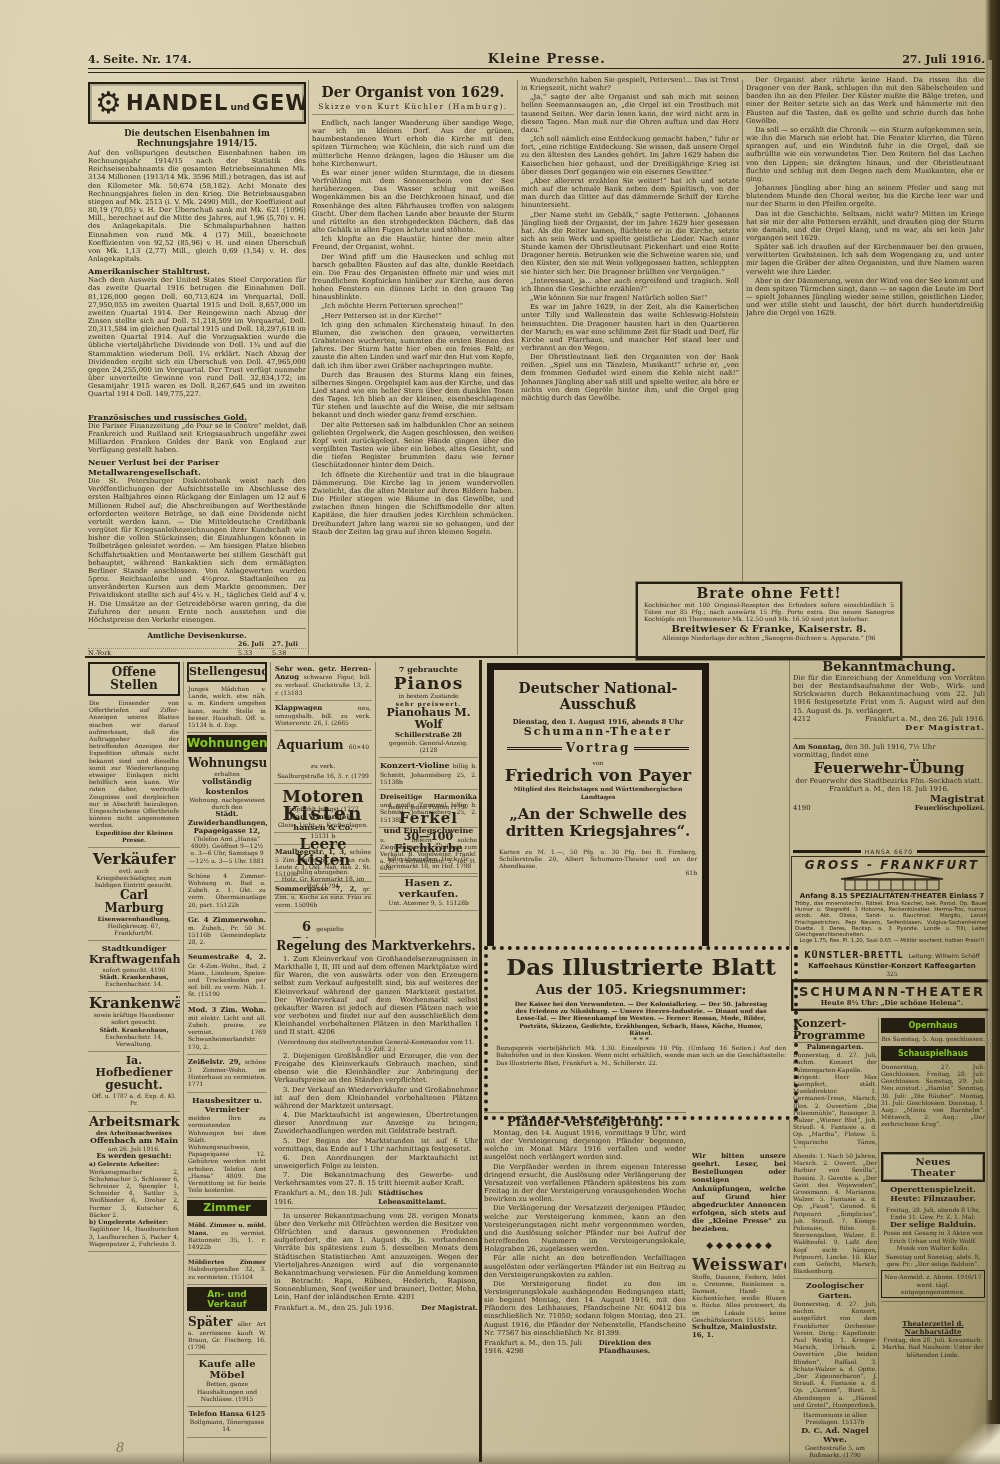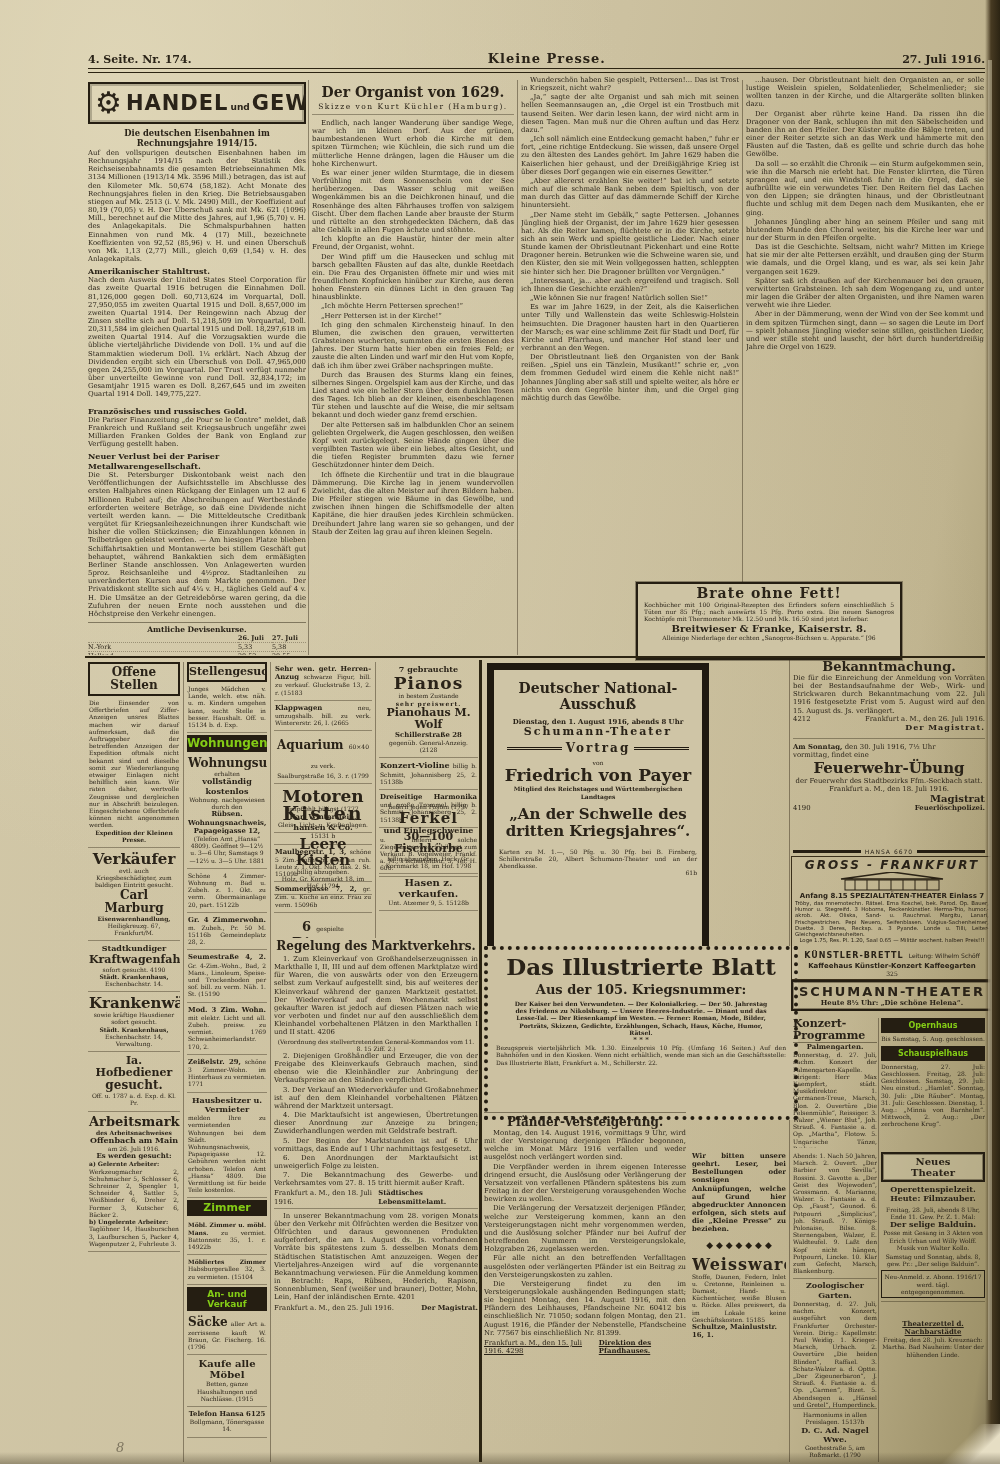--- a/index.html
+++ b/index.html
@@ -58,21 +58,21 @@
     <div style="border:2px solid #251e12;box-shadow:inset 0 0 0 2px rgba(37,30,18,.25);display:flex;align-items:center;padding:4px 5px;margin-bottom:4px;">
       <span class="sans" style="font-size:30px;line-height:30px;margin-right:4px;">⚙</span>
       <span class="b sans" style="font-size:21px;letter-spacing:1px;">HANDEL</span>
       <span class="b sans" style="font-size:9px;margin:8px 2px 0;">und</span>
       <span class="b sans" style="font-size:21px;letter-spacing:1px;">GEWERBE</span>
     </div>
     <div class="b c" style="font-size:8.4px;line-height:10px;margin-bottom:1px;">Die deutschen Eisenbahnen im Rechnungsjahre 1914/15.</div>
     <div class="t7 j">Auf den vollspurigen deutschen Eisenbahnen haben im Rechnungsjahr 1914/15 nach der Statistik des Reichseisenbahnamts die gesamten Betriebseinnahmen Mk. 3134 Millionen (1913/14 Mk. 3596 Mill.) betragen, das ist auf den Kilometer Mk. 50,674 (58,182). Acht Monate des Rechnungsjahres fielen in den Krieg. Die Betriebsausgaben stiegen auf Mk. 2513 (i. V. Mk. 2490) Mill., der Koeffizient auf 80,19 (70,05) v. H. Der Überschuß sank mit Mk. 621 (1096) Mill., berechnet auf die Mitte des Jahres, auf 1,96 (5,70) v. H. des Anlagekapitals. Die Schmalspurbahnen hatten Einnahmen von rund Mk. 4 (17) Mill., bezeichnete Koeffizienten von 92,52 (85,96) v. H. und einen Überschuß von Mk. 1,13 (2,77) Mill., gleich 0,69 (1,54) v. H. des Anlagekapitals.</div>
     <div class="b" style="font-size:8px;margin-top:3px;">Amerikanischer Stahltrust.</div>
     <div class="t7 j">Nach dem Ausweis der United States Steel Corporation für das zweite Quartal 1916 betrugen die Einnahmen Doll. 81,126,000 gegen Doll. 60,713,624 im Vorquartal, Doll. 27,950,055 im zweiten Quartal 1915 und Doll. 8,657,000 im zweiten Quartal 1914. Der Reingewinn nach Abzug der Zinsen stellte sich auf Doll. 51,218,509 im Vorquartal, Doll. 20,311,584 im gleichen Quartal 1915 und Doll. 18,297,618 im zweiten Quartal 1914. Auf die Vorzugsaktien wurde die übliche vierteljährliche Dividende von Doll. 1¾ und auf die Stammaktien wiederum Doll. 1¼ erklärt. Nach Abzug der Dividenden ergibt sich ein Überschuß von Doll. 47,965,000 gegen 24,255,000 im Vorquartal. Der Trust verfügt nunmehr über unverteilte Gewinne von rund Doll. 32,834,172; im Gesamtjahr 1915 waren es Doll. 8,267,645 und im zweiten Quartal 1914 Doll. 149,775,227.</div>
-    <div class="b" style="font-size:8px;margin-top:7px;">Französisches und russisches Gold.</div>
+    <div class="b" style="font-size:8px;margin-top:13px;text-decoration:underline;">Französisches und russisches Gold.</div>
     <div class="t7 j">Die Pariser Finanzzeitung „de Pour se le Contre“ meldet, daß Frankreich und Rußland seit Kriegsausbruch ungefähr zwei Milliarden Franken Goldes der Bank von England zur Verfügung gestellt haben.</div>
     <div class="b" style="font-size:8px;margin-top:3px;">Neuer Verlust bei der Pariser Metallwarengesellschaft.</div>
     <div class="t7 j">Die St. Petersburger Diskontobank weist nach den Veröffentlichungen der Aufsichtsstelle im Abschlusse des ersten Halbjahres einen Rückgang der Einlagen um 12 auf 6 Millionen Rubel auf; die Abschreibungen auf Wertbestände erforderten weitere Beträge, so daß eine Dividende nicht verteilt werden kann. — Die Mitteldeutsche Creditbank vergütet für Kriegsanleihezeichnungen ihrer Kundschaft wie bisher die vollen Stückzinsen; die Einzahlungen können in Teilbeträgen geleistet werden. — Am hiesigen Platze blieben Schiffahrtsaktien und Montanwerte bei stillem Geschäft gut behauptet, während Bankaktien sich dem ermäßigten Berliner Stande anschlossen. Von Anlagewerten wurden 5proz. Reichsanleihe und 4½proz. Stadtanleihen zu unveränderten Kursen aus dem Markte genommen. Der Privatdiskont stellte sich auf 4¼ v. H., tägliches Geld auf 4 v. H. Die Umsätze an der Getreidebörse waren gering, da die Zufuhren der neuen Ernte noch ausstehen und die Höchstpreise den Verkehr einengen.</div>
     <div class="b c" style="font-size:7.5px;margin-top:4px;border-top:1px solid rgba(46,37,20,.5);padding-top:2px;">Amtliche Devisenkurse.</div>
     <div class="kt">
       <div></div>
       <div class="b">26. Juli</div>
       <div class="b">27. Juli</div>
       <div>N.-York</div>
         <div>5,33</div>
@@ -105,21 +105,20 @@
     <div class="p t7 j">„Ich soll nämlich eine Entdeckung gemacht haben,“ fuhr er fort, „eine richtige Entdeckung. Sie wissen, daß unsere Orgel zu den ältesten des Landes gehört. Im Jahre 1629 haben die Kaiserlichen hier gehaust, und der Dreißigjährige Krieg ist über dieses Dorf gegangen wie ein eisernes Gewitter.“</div>
     <div class="p t7 j">„Aber allererst erzählen Sie weiter!“ bat ich und setzte mich auf die schmale Bank neben dem Spieltisch, von der man durch das Gitter auf das dämmernde Schiff der Kirche hinuntersieht.</div>
     <div class="p t7 j">„Der Name steht im Gebälk,“ sagte Pettersen. „Johannes Jüngling hieß der Organist, der im Jahre 1629 hier gesessen hat. Als die Reiter kamen, flüchtete er in die Kirche, setzte sich an sein Werk und spielte geistliche Lieder. Nach einer Stunde kamen der Obristleutnant Pickenhart und eine Rotte Dragoner herein. Betrunken wie die Schweine waren sie, und den Küster, den sie mit Wein vollgegossen hatten, schleppten sie hinter sich her. Die Dragoner brüllten vor Vergnügen.“</div>
     <div class="p t7 j">„Interessant, ja... aber auch ergreifend und tragisch. Soll ich Ihnen die Geschichte erzählen?“</div>
     <div class="p t7 j">„Wie können Sie nur fragen! Natürlich sollen Sie!“</div>
     <div class="p t7 j">Es war im Jahre 1629, in der Zeit, als die Kaiserlichen unter Tilly und Wallenstein das weite Schleswig-Holstein heimsuchten. Die Dragoner hausten hart in den Quartieren der Marsch; es war eine schlimme Zeit für Stadt und Dorf, für Kirche und Pfarrhaus, und mancher Hof stand leer und verbrannt an den Wegen.</div>
     <div class="p t7 j">Der Obristleutnant ließ den Organisten von der Bank reißen. „Spiel uns ein Tänzlein, Musikant!“ schrie er, „von dem frommen Gedudel wird einem die Kehle nicht naß!“ Johannes Jüngling aber saß still und spielte weiter, als höre er nichts von dem Gegröle hinter ihm, und die Orgel ging mächtig durch das Gewölbe.</div>
   </div>
 
   <div class="a col" style="left:746px;top:76px;width:238px;height:578px;">
-    <div class="p t7 j">...hausen. Der Obristleutnant hielt den Organisten an, er solle lustige Weislein spielen, Soldatenlieder, Schelmenlieder; sie wollten tanzen in der Kirche, und die Altargeräte sollten blinken dazu.</div>
     <div class="p t7 j">Der Organist aber rührte keine Hand. Da rissen ihn die Dragoner von der Bank, schlugen ihn mit den Säbelscheiden und banden ihn an den Pfeiler. Der Küster mußte die Bälge treten, und einer der Reiter setzte sich an das Werk und hämmerte mit den Fäusten auf die Tasten, daß es gellte und schrie durch das hohe Gewölbe.</div>
     <div class="p t7 j">Da soll — so erzählt die Chronik — ein Sturm aufgekommen sein, wie ihn die Marsch nie erlebt hat. Die Fenster klirrten, die Türen sprangen auf, und ein Windstoß fuhr in die Orgel, daß sie aufbrüllte wie ein verwundetes Tier. Den Reitern fiel das Lachen von den Lippen; sie drängten hinaus, und der Obristleutnant fluchte und schlug mit dem Degen nach dem Musikanten, ehe er ging.</div>
     <div class="p t7 j">Johannes Jüngling aber hing an seinem Pfeiler und sang mit blutendem Munde den Choral weiter, bis die Kirche leer war und nur der Sturm in den Pfeifen orgelte.</div>
     <div class="p t7 j">Das ist die Geschichte. Seltsam, nicht wahr? Mitten im Kriege hat sie mir der alte Pettersen erzählt, und draußen ging der Sturm wie damals, und die Orgel klang, und es war, als sei kein Jahr vergangen seit 1629.</div>
     <div class="p t7 j">Später saß ich draußen auf der Kirchenmauer bei den grauen, verwitterten Grabsteinen. Ich sah dem Wogengang zu, und unter mir lagen die Gräber der alten Organisten, und ihre Namen waren verweht wie ihre Lieder.</div>
     <div class="p t7 j">Aber in der Dämmerung, wenn der Wind von der See kommt und in dem spitzen Türmchen singt, dann — so sagen die Leute im Dorf — spielt Johannes Jüngling wieder seine stillen, geistlichen Lieder, und wer stille steht und lauscht, der hört durch hundertdreißig Jahre die Orgel von 1629.</div>
   </div>
 
   <div class="a" style="left:636px;top:582px;width:250px;height:70px;border:2px solid #251e12;box-shadow:0 0 0 1px rgba(37,30,18,.4);background:#cec4a4;padding:2px 6px;">
     <div class="b c" style="font-size:14px;line-height:15px;letter-spacing:1px;">Brate ohne Fett!</div>
@@ -182,38 +181,38 @@
 
   <div class="a col" style="left:187px;top:662px;width:80px;height:800px;">
     <div class="bh h11">Stellengesuche</div>
     <div class="ad t6 j">Junges Mädchen v. Lande, welch. etw. näh. u. m. Kindern umgehen kann, sucht Stelle in besser. Haushalt. Off. u. 15134 b. d. Exp.</div>
     <div class="dk h12" style="padding:2px 0;margin:2px 0;">Wohnungen</div>
     <div class="ad c">
       <div class="b h12">Wohnungsuchende</div>
       <div class="t6">erhalten</div>
       <div class="b t8">vollständig kostenlos</div>
       <div class="t6">Wohnung. nachgewiesen durch den</div>
-      <div class="b t7">Rübsen. Wohnungsnachweis,</div>
+      <div class="b t7">Städt. Zuwiderhandlungen,</div>
       <div class="b t7">Papageigasse 12,</div>
       <div class="t6">(Telefon Amt „Hansa“ 4809). Geöffnet 9—12½ u. 3—6 Uhr, Samstags 9—12½ u. 3—5 Uhr.  1881</div>
     </div>
     <div class="ad t6 j">Schöne 4 Zimmer-Wohnung m. Bad u. Zubeh. z. 1. Okt. zu verm. Obermainanlage 20, part.  15122b</div>
     <div class="ad t6 j"><span class="b t7">Gr. 4 Zimmerwohn.</span> <span>m. Zubeh., Pr. 50 M.  15116b  Gemeindeplatz 28, 2.</span></div>
     <div class="ad t6 j"><span class="b t7">Seumestraße 4, 2.</span> <span>Gr. 4-Zim.-Wohn., Bad, 2 Mans., Linoleum, Speise- und Trockenboden per sof. bill. zu verm. Näh. 1. St.  (15190</span></div>
     <div class="ad t6 j"><span class="b t7">Mod. 3 Zim. Wohn.</span> <span>mit elektr. Licht und all. Zubeh. preisw. zu vermiet.  1769  Schwanheimerlandstr. 170, 2.</span></div>
     <div class="ad t6 j"><span class="b t7">Zeißelstr. 29,</span> <span>schöne 3 Zimmer-Wohn. im Hinterhaus zu vermieten.  1771</span></div>
     <div class="ad c">
       <div class="b t8">Hausbesitzer u. Vermieter</div>
       <div class="t6 j">melden Ihre zu vermietenden Wohnungen bei dem Städt. Wohnungsnachweis, Papageigasse 12. Gebühren werden nicht erhoben. Telefon Amt „Hansa“ 4809. Die Vermittlung ist für beide Teile kostenlos.</div>
     </div>
     <div class="dk h11" style="padding:2px 0;margin:2px 0;">Zimmer</div>
     <div class="ad t6 j"><span class="b">Möbl. Zimmer u. möbl. Mans.</span> <span>zu vermiet. Battonnstr. 35, 1. r.  14922b</span></div>
     <div class="ad t6 j"><span class="b">Möbliertes Zimmer</span> <span>Habsburgerallee 32, 3. zu vermieten.  (15104</span></div>
     <div class="dk" style="font-size:9px;padding:2px 0;margin:2px 0;">An- und Verkauf</div>
-    <div class="ad t6 j"><span class="b h12">Säcke</span> <span>aller Art a. zerrissene kauft  W. Braun,  Gr. Fischerg. 16.  (1796</span></div>
+    <div class="ad t6 j"><span class="b h12">Später</span> <span>aller Art a. zerrissene kauft  W. Braun,  Gr. Fischerg. 16.  (1796</span></div>
     <div class="ad c">
       <div class="b h10">Kaufe alle Möbel</div>
       <div class="t6">Betten, ganze Haushaltungen und Nachlässe.  (1915</div>
     </div>
     <div class="ad c">
       <div class="b t7">Telefon Hansa 6125</div>
       <div class="t6">Bollgmann, Tönersgasse 14.</div>
     </div>
   </div>
 
@@ -330,21 +329,21 @@
     <div class="t6 j">Bezugspreis vierteljährlich Mk. 1.30. Einzelpreis 10 Pfg. (Umfang 16 Seiten.) Auf den Bahnhöfen und in den Kiosken. Wenn nicht erhältlich, wende man sich an die Geschäftsstelle: Das Illustrierte Blatt, Frankfurt a. M., Schillerstr. 22.</div>
   </div>
 
   <div class="a col" style="left:484px;top:1112px;width:202px;height:350px;">
     <div class="b c h12" style="border-top:1px solid rgba(46,37,20,.5);padding-top:3px;">Pfänder-Versteigerung.</div>
     <div class="p t7 j">Montag, den 14. August 1916, vormittags 9 Uhr, wird mit der Versteigerung derjenigen Pfänder begonnen, welche im Monat März 1916 verfallen und weder ausgelöst noch verlängert worden sind.</div>
     <div class="p t7 j">Die Verpfänder werden in ihrem eigenen Interesse dringend ersucht, die Auslösung oder Verlängerung der Versatzzeit von verfallenen Pfändern spätestens bis zum Freitag in der der Versteigerung vorausgehenden Woche bewirken zu wollen.</div>
     <div class="p t7 j">Die Verlängerung der Versatzzeit derjenigen Pfänder, welche zur Versteigerung kommen, kann an den Versteigerungstagen nicht mehr vorgenommen werden, und die Auslösung solcher Pfänder nur bei Aufruf der betreffenden Nummern im Versteigerungslokale, Holzgraben 26, zugelassen werden.</div>
     <div class="p t7 j">Für alle nicht an den betreffenden Verfalltagen ausgelösten oder verlängerten Pfänder ist ein Beitrag zu den Versteigerungskosten zu zahlen.</div>
     <div class="p t7 j">Die Versteigerung findet zu den im Versteigerungslokale aushängenden Bedingungen statt; sie beginnt Montag, den 14. August 1916, mit den Pfändern des Leihhauses, Pfandscheine Nr. 60412 bis einschließlich Nr. 71050; sodann folgen Montag, den 21. August 1916, die Pfänder der Nebenstelle, Pfandscheine Nr. 77567 bis einschließlich Nr. 81399.</div>
-    <div class="t7" style="display:flex;justify-content:space-between;margin-top:2px;text-decoration:underline;">
+    <div class="t7" style="display:flex;justify-content:space-between;margin-top:2px;">
       <span>Frankfurt a. M., den 15. Juli 1916.   4298</span>
       <span class="b">Direktion des Pfandhauses.</span>
     </div>
   </div>
 
   <div class="a col" style="left:692px;top:1152px;width:94px;height:310px;">
     <div class="b t7 j">Wir bitten unsere geehrt. Leser, bei Bestellungen oder sonstigen Anknüpfungen, welche auf Grund hier abgedruckter Annoncen erfolgen, sich stets auf die „Kleine Presse“ zu beziehen.</div>
     <div class="c sans" style="font-size:9px;margin:6px 0;color:#251e12;">◆ ◆ ◆ ◆ ◆ ◆ ◆</div>
     <div class="b" style="font-size:16px;line-height:17px;letter-spacing:1px;">Weisswaren!</div>
     <div class="t6 j">Stoffe, Daunen, Federn, Inlet u. Cretonne, Reinleinen u. Damast, Hand- u. Küchentücher, weiße Blusen u. Röcke. Alles preiswert, da im Lokale keine Geschäftskosten.  15185</div>

